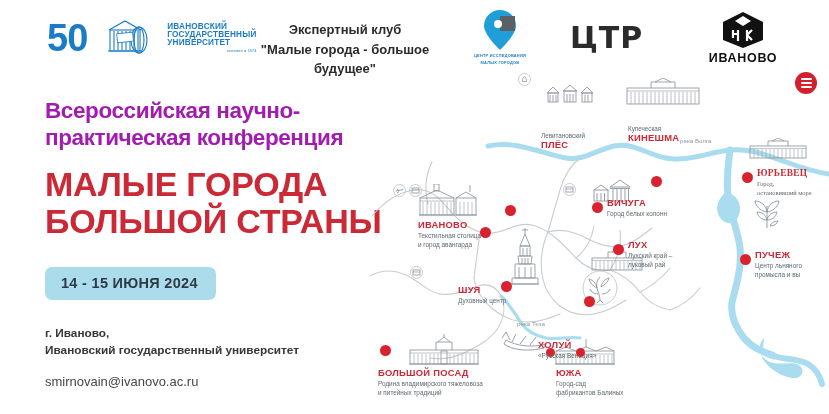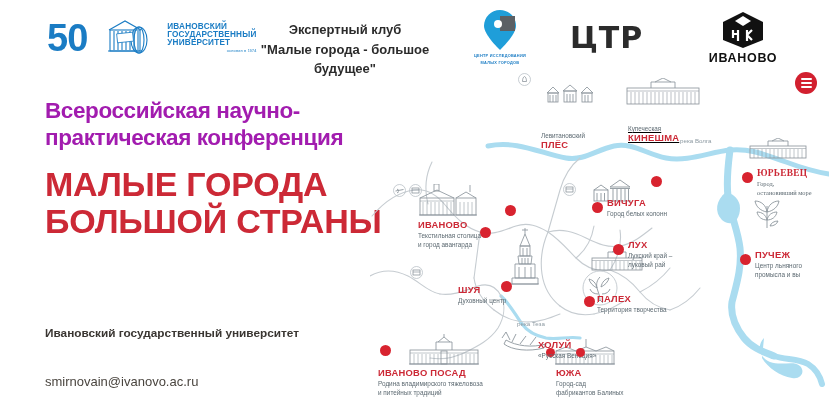--- a/index.html
+++ b/index.html
@@ -173,22 +173,24 @@
     <div class="headline-sub">
       <div>Всероссийская научно-</div>
       <div>практическая конференция</div>
     </div>
     <div class="headline-main">
       <div>МАЛЫЕ ГОРОДА</div>
       <div>БОЛЬШОЙ СТРАНЫ</div>
     </div>
   </div>
 
+  <div class="date-chip">14 - 15 ИЮНЯ 2024</div>
 
   <div class="venue">
+    <div>г. Иваново,</div>
     <div>Ивановский государственный университет</div>
   </div>
 
   <div class="email">smirnovain@ivanovo.ac.ru</div>
 
   <div class="map">
 
     <svg width="459" height="334" viewBox="0 0 459 334">
 
       <path d="M118 66 C148 60 172 74 196 78 C214 81 226 70 244 66 C262 62 276 74 296 78
@@ -541,21 +543,21 @@
     <div class="river-label" style="left:310px; top:57px;">река Волга</div>
     <div class="river-label" style="left:147px; top:240px;">река Теза</div>
 
     <div class="dot" style="left:135px; top:125px;"></div>
     <div class="city" style="left:171px; top:52px;">
       <div class="city-pre">Левитановский</div>
       <div class="city-name big">ПЛЁС</div>
     </div>
 
     <div class="dot" style="left:281px; top:96px;"></div>
-    <div class="city" style="left:258px; top:45px;text-decoration:underline;">
+    <div class="city" style="left:258px; top:45px;">
       <div class="city-pre">Купеческая</div>
       <div class="city-name big">КИНЕШМА</div>
     </div>
 
     <div class="dot" style="left:372px; top:92px;"></div>
     <div class="city" style="left:387px; top:88px;font-family:Liberation Serif, serif;">
       <div class="city-name big">ЮРЬЕВЕЦ</div>
       <div class="city-desc">Город,</div>
       <div class="city-desc">остановивший море</div>
     </div>
@@ -587,39 +589,35 @@
       <div class="city-desc">промысла и вы</div>
     </div>
 
     <div class="dot" style="left:131px; top:201px;"></div>
     <div class="city" style="left:88px; top:205px;">
       <div class="city-name big">ШУЯ</div>
       <div class="city-desc">Духовный центр</div>
     </div>
 
     <div class="dot" style="left:214px; top:216px;"></div>
-    <div class="city" style="left:227px; top:214px;">
-      <div class="city-name big">ПАЛЕХ</div>
-      <div class="city-desc">Территория творчества</div>
-    </div>
 
     <div class="dot sm" style="left:176px; top:268px;"></div>
     <div class="city" style="left:168px; top:260px;">
       <div class="city-name big">ХОЛУЙ</div>
       <div class="city-desc">«Русская Венеция»</div>
     </div>
 
     <div class="dot sm" style="left:206px; top:268px;"></div>
     <div class="city" style="left:186px; top:288px;">
       <div class="city-name big">ЮЖА</div>
       <div class="city-desc">Город-сад</div>
       <div class="city-desc">фабрикантов Балиных</div>
     </div>
 
     <div class="dot" style="left:10px; top:265px;"></div>
     <div class="city" style="left:8px; top:288px;">
-      <div class="city-name big">ИВАНОВО ПОСАД</div>
+      <div class="city-name big">БОЛЬШОЙ ПОСАД</div>
       <div class="city-desc">Родина владимирского тяжеловоза</div>
       <div class="city-desc">и питейных традиций</div>
     </div>
 
   </div>
 </div>
 
 </body></html>

